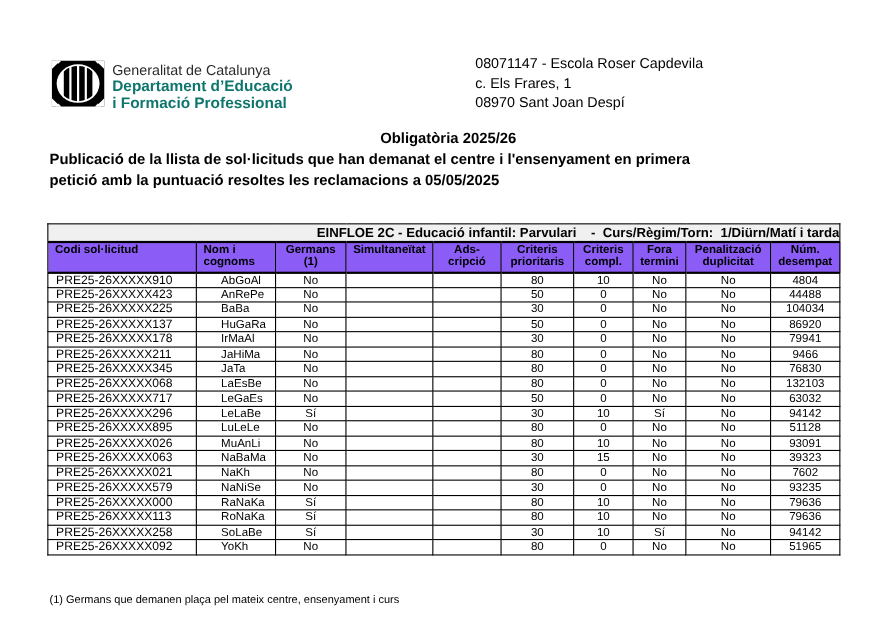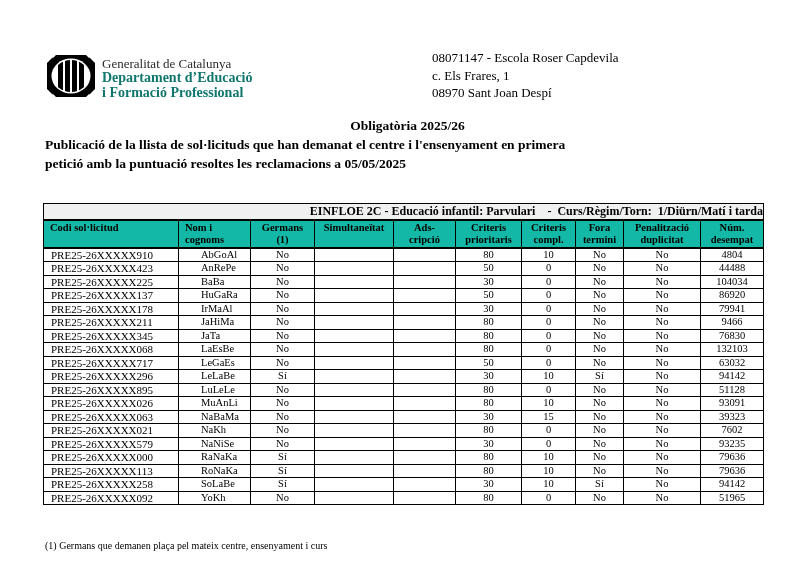--- a/index.html
+++ b/index.html
@@ -2,21 +2,21 @@
 <html><head>
 <meta charset="utf-8">
 <style>
   * { box-sizing: border-box; margin: 0; padding: 0; }
   html, body { background: #ffffff; }
   .page {
     position: relative;
     width: 799px;
     height: 565px;
     background: #ffffff;
-    font-family: Liberation Serif, serif;
+    font-family: Liberation Sans, sans-serif;
     color: #000;
     overflow: hidden;
     border-radius: 10px;
   }
 
   
   .masthead-left {
     position: absolute;
     left: 47px;
     top: 55px;
@@ -59,21 +59,21 @@
   .title-cell {
     background: #f0f0f0;
     font-weight: bold;
     font-size: 12px;
     text-align: right;
     height: 16px;
     white-space: pre;
     overflow: hidden;
   }
   tr.head-row th {
-    background: #14b8a6;
+    background: #8b5cf6;
     font-size: 10.5px;
     font-weight: bold;
     line-height: 11.5px;
     vertical-align: top;
     padding: 1px 2px 2px 2px;
     white-space: pre-line;
     border-top-width: 2px;
     border-bottom-width: 2px;
     text-align: center;
   }

